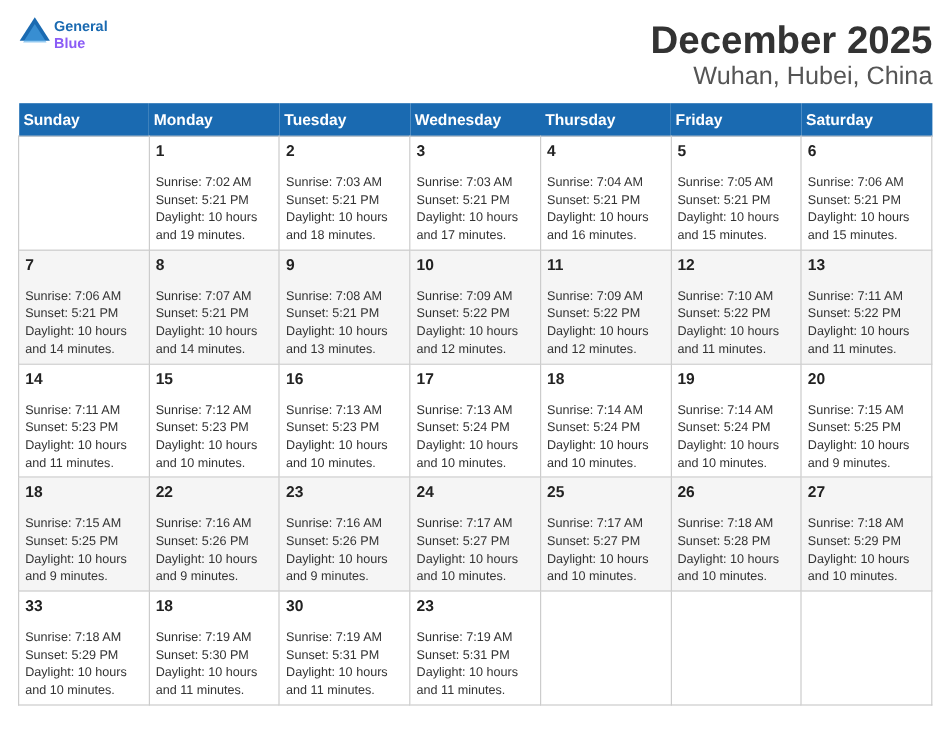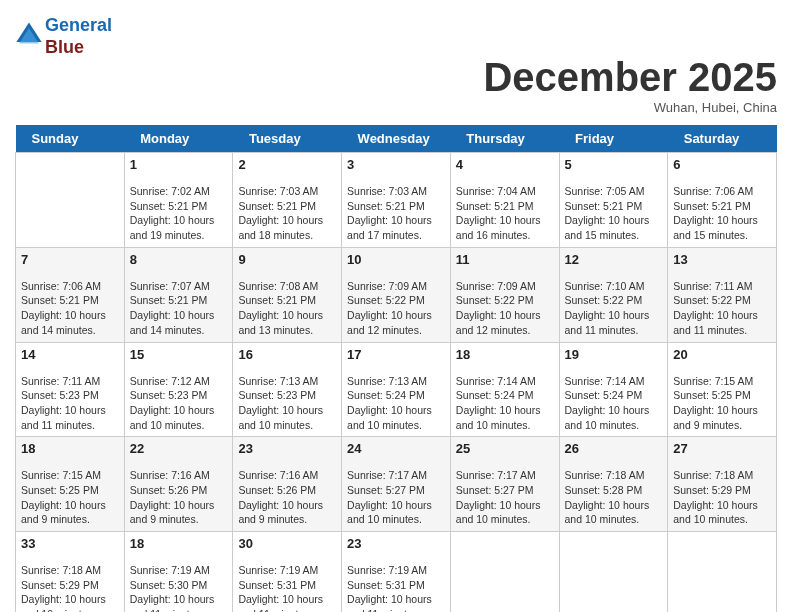--- a/index.html
+++ b/index.html
@@ -14,56 +14,55 @@
       display: flex;
       justify-content: space-between;
       align-items: flex-start;
       margin-bottom: 10px;
     }
     .logo {
       display: flex;
       align-items: center;
     }
     .logo-text {
-      font-size: 18px;
+      font-size: 12px;
       font-weight: bold;
       color: #333;
       line-height: 1.2;
     }
     .logo-text span {
       color: #1a6ab1;
     }
     .logo-icon {
       width: 28px;
       height: 28px;
       margin-right: 2px;
       margin-top: -4px;
     }
     .title-block {
       text-align: right;
     }
     .month-title {
-      font-size: 40px;
+      font-size: 32px;
       font-weight: bold;
       color: #333;
-      margin-top: 40px;
     }
     .location {
-      font-size: 13px;
+      font-size: 21px;
       color: #555;
     }
     table {
       width: 100%;
       border-collapse: collapse;
       font-size: 11px;
     }
     thead th {
       background-color: #1a6ab1;
       color: #fff;
-      padding: 6px 16px;
+      padding: 6px 4px;
       text-align: left;
       font-size: 13px;
       font-weight: bold;
     }
     tbody td {
       border: 1px solid #ccc;
       vertical-align: top;
       padding: 4px 5px;
       min-height: 80px;
       width: calc(100% / 7);
@@ -97,21 +96,21 @@
   <div class="logo">
     <svg class="logo-icon" viewBox="0 0 40 40" xmlns="http://www.w3.org/2000/svg">
       <polygon points="20,2 38,30 2,30" fill="#1a6ab1"></polygon>
       <polygon points="20,10 34,32 6,32" fill="#4da6e8" opacity="0.6"></polygon>
     </svg>
     <div>
       <div class="logo-text">
         <span>General</span>
       </div>
       <div class="logo-text">
-        <span style="color:#7f1d1d;">Blue</span>
+        <span style="color:#8b5cf6;">Blue</span>
       </div>
     </div>
   </div>
   <div class="title-block">
     <div class="month-title">December 2025</div>
     <div class="location">Wuhan, Hubei, China</div>
   </div>
 </div>
 
 <table>

